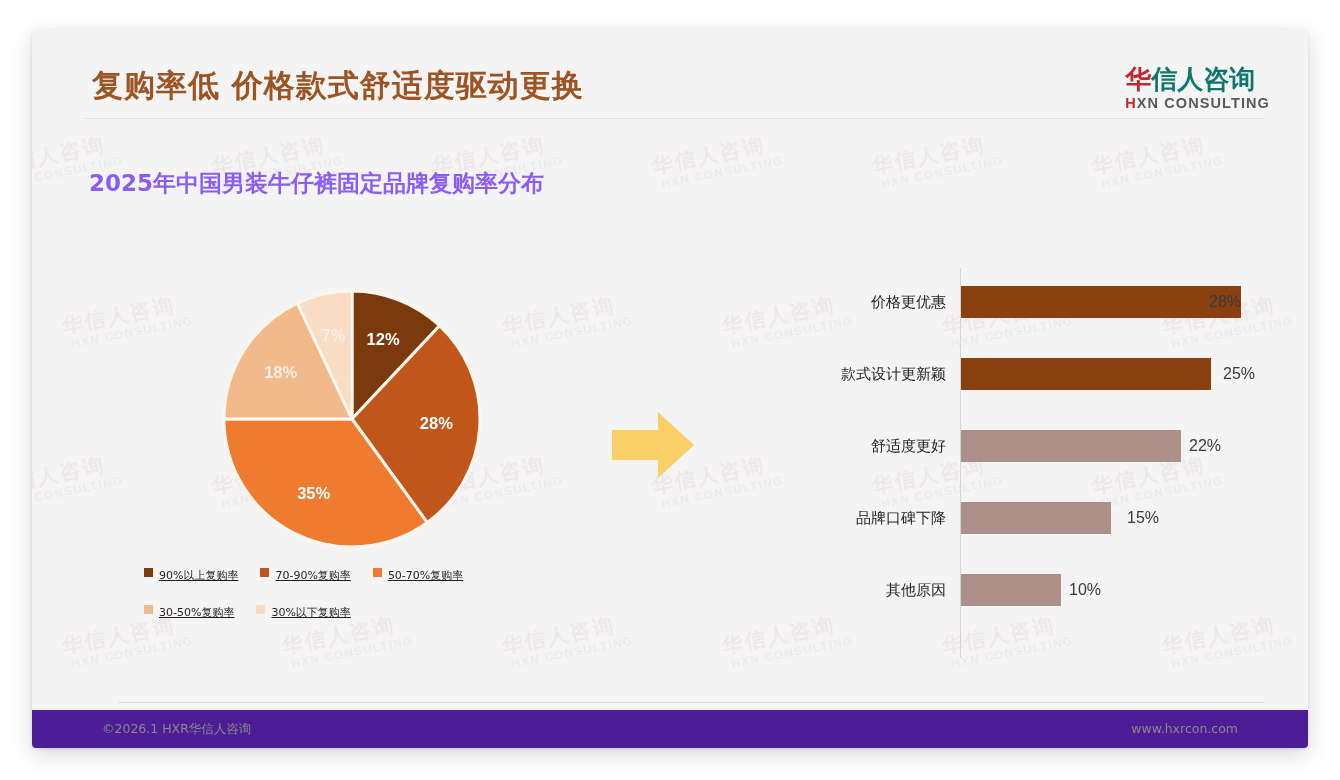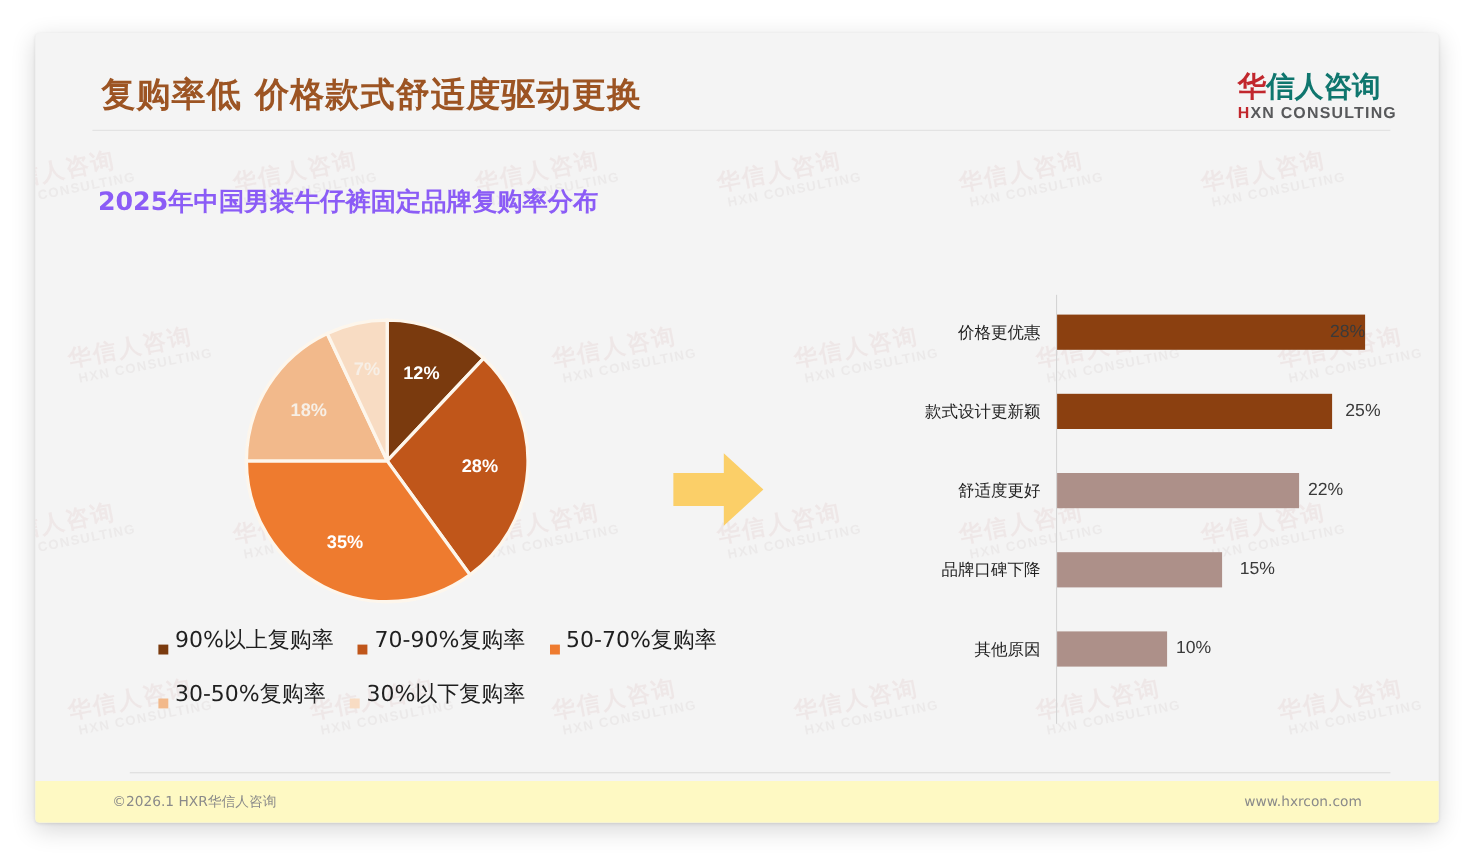--- a/index.html
+++ b/index.html
@@ -160,25 +160,26 @@
     top: 448px;
     width: 470px;
   }
   .legend-row {
     display: flex;
     align-items: center;
     margin-bottom: 22px;
   }
   .legend-item {
     display: flex;
-    align-items: flex-end;
-    font-size: 20px;
+    align-items: flex-start;
+    font-size: 11px;
     color: #1f1f1f;
     font-family: "DejaVu Sans", sans-serif;
     white-space: nowrap;
+    text-decoration: underline;
   }
   .legend-item + .legend-item { margin-left: 22px; }
   .legend-swatch {
     width: 9px;
     height: 9px;
     margin-right: 6px;
     flex: 0 0 auto;
   }
 
   
@@ -270,21 +271,21 @@
     z-index: 5;
   }
 
   
   .footer {
     position: absolute;
     left: 0;
     bottom: 0;
     width: 100%;
     height: 38px;
-    background: #fef9c3;
+    background: #4c1d95;
     z-index: 6;
   }
   .footer-left, .footer-right {
     position: absolute;
     top: 11px;
     font-size: 12.5px;
     color: #8a8a8a;
     font-family: "DejaVu Sans", sans-serif;
     white-space: nowrap;
   }

